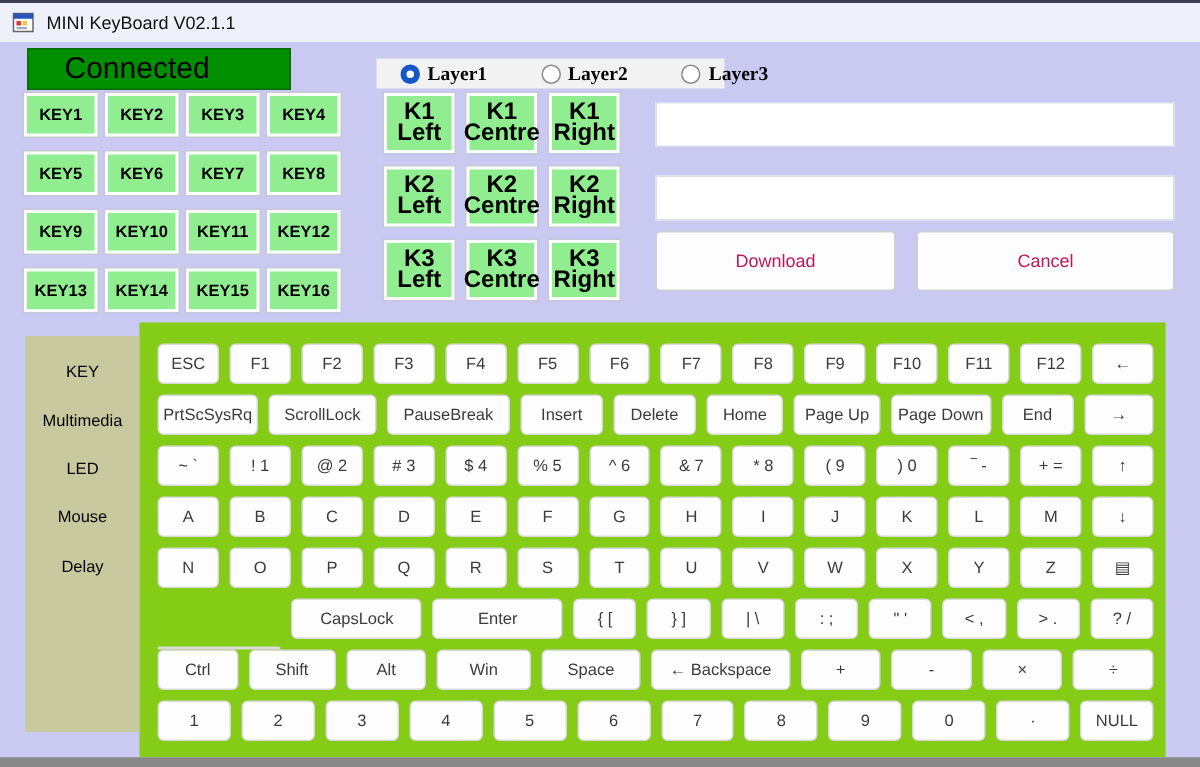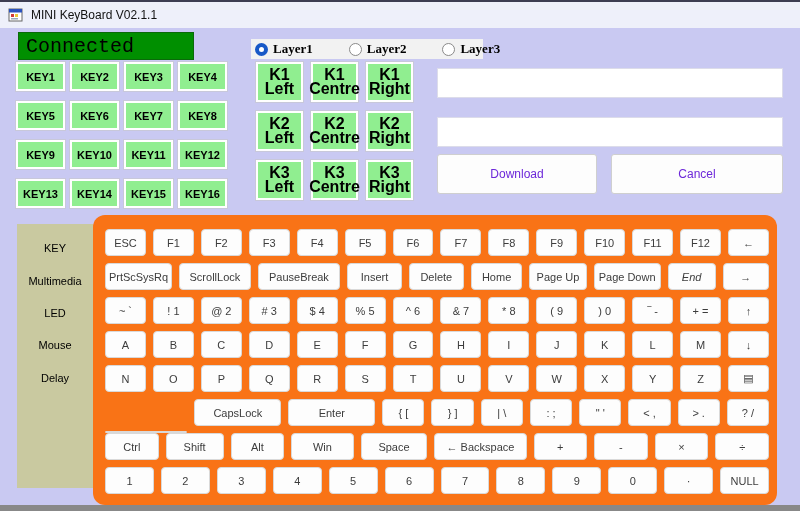--- a/index.html
+++ b/index.html
@@ -12,26 +12,26 @@
   .titlebar {
     position:absolute; left:0; top:0; width:800px; height:26px;
     background:#eef0fa; display:flex; align-items:center; padding-left:8px;
   }
   .app-icon { width:16px; height:16px; margin-right:7px; flex:0 0 auto; }
   .title-text { font-size:12px; color:#111; }
   
   .connected {
     position:absolute; left:18px; top:30px; width:176px; height:28px;
     background:#008f00; color:#000; font-size:20px; line-height:27px;
-    padding-left:7px; border:1px solid #0a6a0a;font-family:Liberation Mono, monospace;
+    padding-left:24px; border:1px solid #0a6a0a;
   }
   
   .radio-strip {
     position:absolute; left:251px; top:37px; width:232px; height:20px;
-    background:#f2f2f2; display:flex; align-items:center; padding-left:4px; gap:36px;
+    background:#f2f2f2; display:flex; align-items:center; padding-left:16px; gap:36px;
   }
   .radio-item { display:flex; align-items:center; gap:5px; cursor:default; }
   .radio-circle { width:13px; height:13px; border-radius:50%; background:#fff; border:1px solid #8a8a8a; flex:0 0 auto; }
   .radio-circle.checked { border:4px solid #1758c7; }
   .radio-label { font-family:"Liberation Serif", serif; font-size:13px; font-weight:600; color:#000; }
   
   .keygrid {
     position:absolute; left:16px; top:60px; width:215px;
     display:grid; grid-template-columns:repeat(4,49px); grid-auto-rows:29px;
     column-gap:5px; row-gap:10px;
@@ -52,38 +52,38 @@
     font-size:16px; font-weight:600; color:#000; line-height:14px; text-align:center;
   }
   
   .ti {
     position:absolute; left:437px; width:346px; height:30px;
     background:#fff; border:1px solid #dcdcea; font-size:13px; padding:0 6px;
   }
   #in1 { top:66px; } #in2 { top:115px; }
   .action-btn {
     position:absolute; top:152px; height:40px; background:#fdfdfd;
-    border:1px solid #cfcfcf; border-radius:3px; font-size:12px; color:#6d28d9;
+    border:1px solid #cfcfcf; border-radius:3px; font-size:12px; color:#be185d;
     font-family:"Liberation Sans", sans-serif;
   }
   #btnDownload { left:437px; width:160px; }
   #btnCancel { left:611px; width:172px; }
   
   .side-tabs {
     position:absolute; left:17px; top:222px; width:76px; height:264px;
     background:#c9c9a0; padding-top:8px; display:flex; flex-direction:column;
   }
   .side-tab {
     height:32.4px; display:flex; align-items:center; justify-content:center;
     font-size:11px; color:#000; text-align:center;
   }
   .kb-panel {
     position:absolute; left:93px; top:213px; width:684px; height:290px;
-    background:#f97316; padding:14px 8px 0 12px;
-    display:flex; flex-direction:column; gap:7px;border-radius:12px;
+    background:#84cc16; padding:14px 8px 0 12px;
+    display:flex; flex-direction:column; gap:7px;
   }
   .kb-row { display:flex; gap:7px; height:27px; }
   .kb-key {
     flex:1 1 0; background:#fdfdfd; border:1px solid #d9d9d9; border-radius:4px;
     display:flex; align-items:center; justify-content:center;
     font-size:11px; color:#3c3c3c; white-space:nowrap; overflow:hidden;
   }
 </style>
 </head>
 <body>
@@ -201,21 +201,21 @@
       </div>
       <div class="kb-row">
         <div class="kb-key" style="flex-grow: 85;">PrtScSysRq</div>
         <div class="kb-key" style="flex-grow: 91;">ScrollLock</div>
         <div class="kb-key" style="flex-grow: 105;">PauseBreak</div>
         <div class="kb-key" style="flex-grow: 69; text-align: center;">Insert</div>
         <div class="kb-key" style="flex-grow: 69;">Delete</div>
         <div class="kb-key" style="flex-grow: 65;">Home</div>
         <div class="kb-key" style="flex-grow: 72;">Page Up</div>
         <div class="kb-key" style="flex-grow: 85;">Page Down</div>
-        <div class="kb-key" style="flex-grow: 60; font-style: italic;">End</div>
+        <div class="kb-key" style="flex-grow: 60;">End</div>
         <div class="kb-key" style="flex-grow: 58;">→</div>
       </div>
       <div class="kb-row">
         <div class="kb-key">~ `</div>
         <div class="kb-key">! 1</div>
         <div class="kb-key">@ 2</div>
         <div class="kb-key"># 3</div>
         <div class="kb-key">$ 4</div>
         <div class="kb-key">% 5</div>
         <div class="kb-key">^ 6</div>

